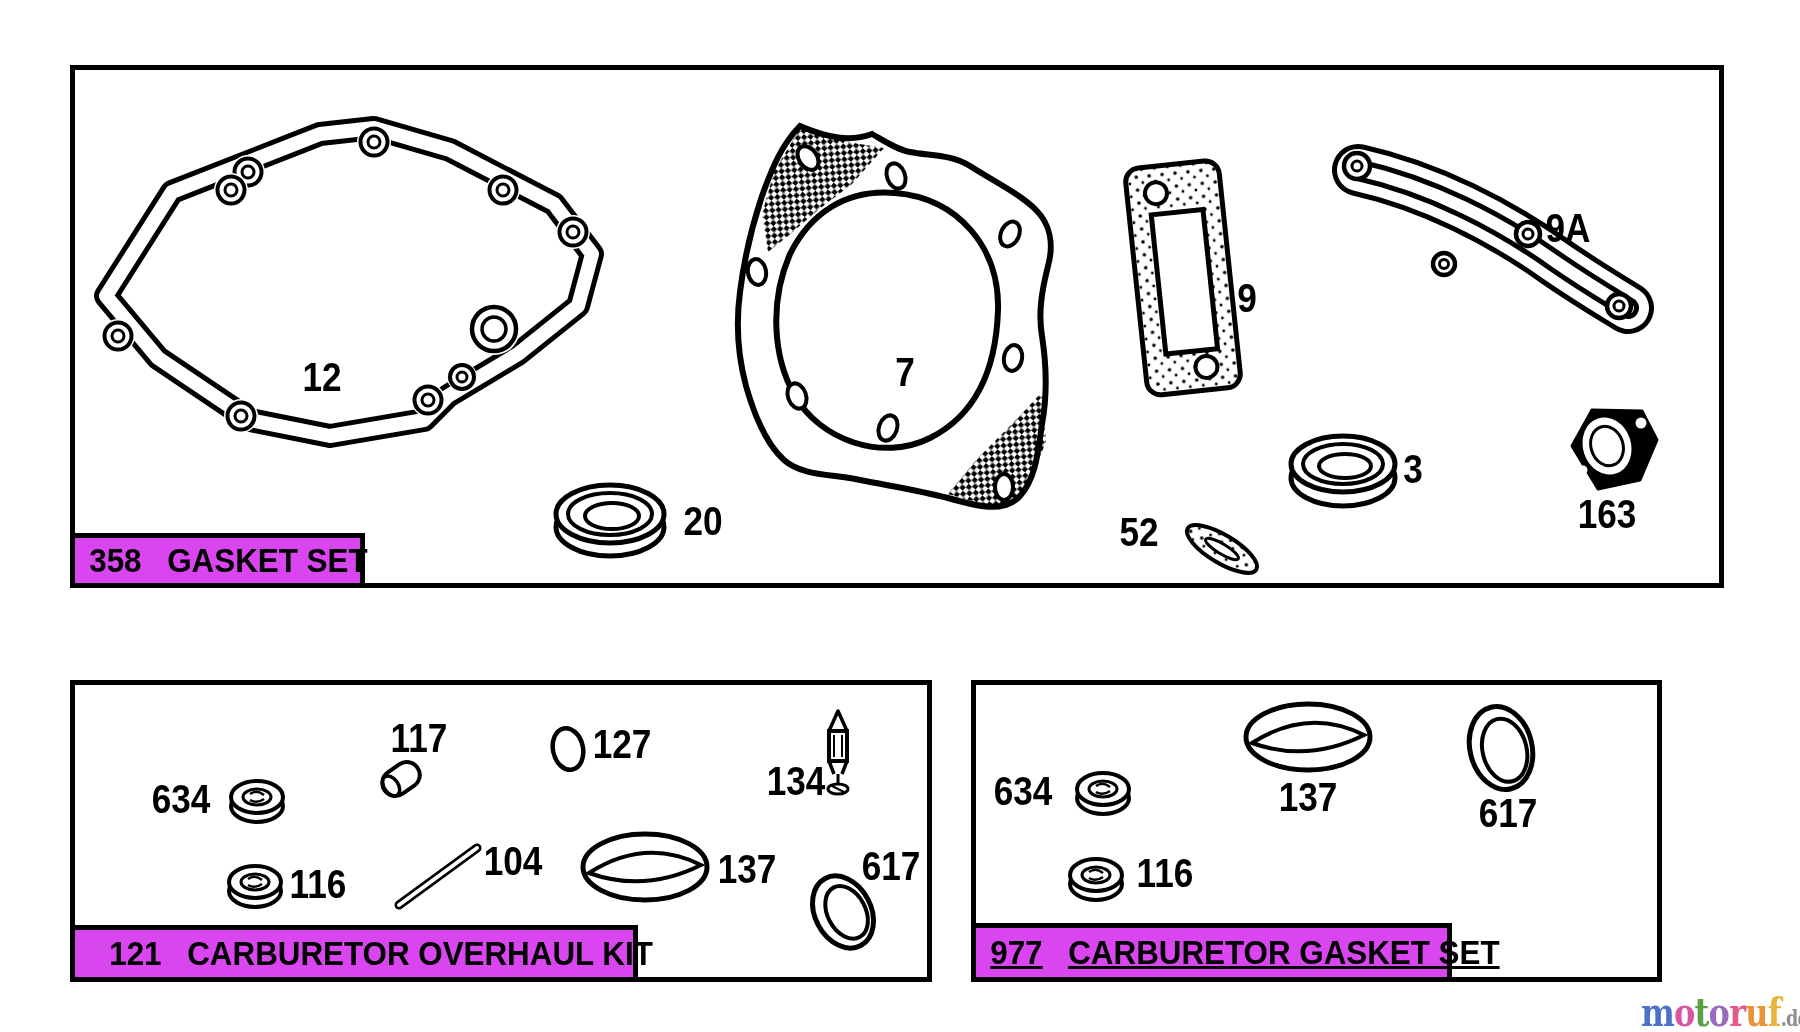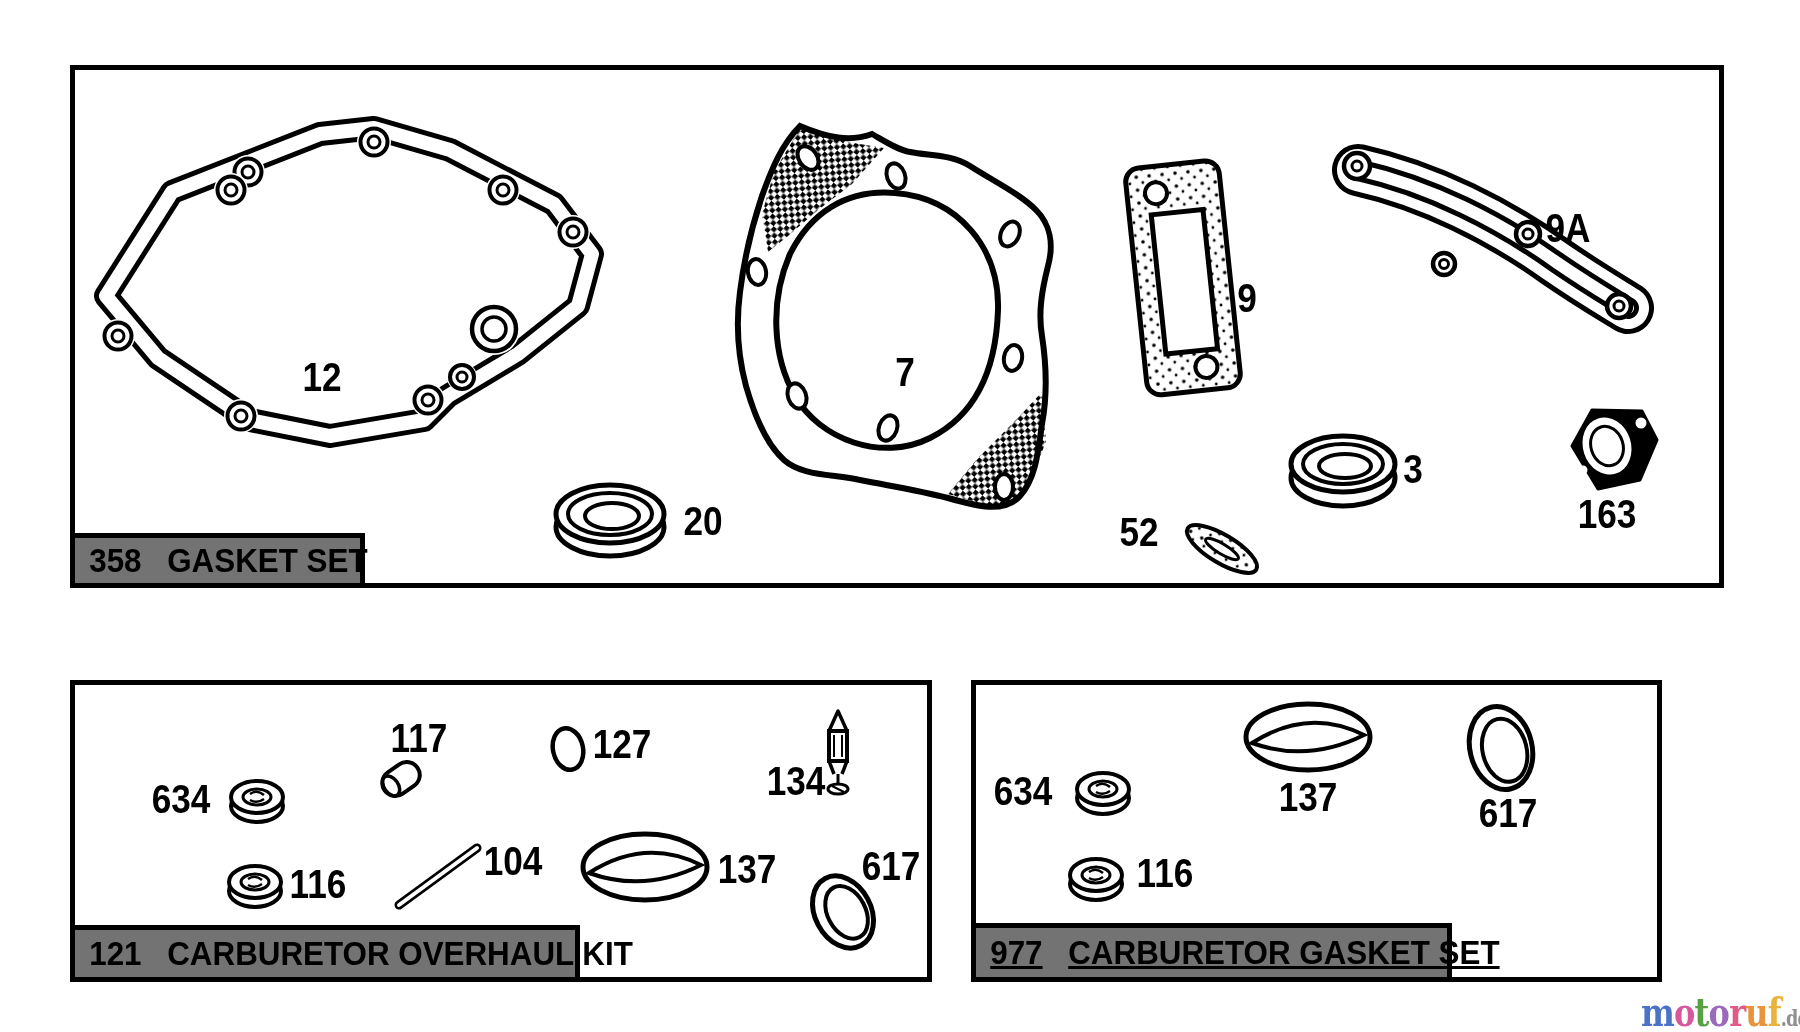--- a/index.html
+++ b/index.html
@@ -1,20 +1,20 @@
 <!DOCTYPE html>
 <html><head>
 <meta charset="utf-8">
 <style>
   html,body{margin:0;padding:0;background:#fff;}
   #stage{position:relative;width:1800px;height:1032px;background:#ffffff;overflow:hidden;
          font-family:"Liberation Sans",sans-serif;}
   #lineart{position:absolute;left:0;top:0;}
   .box{position:absolute;border:5px solid #000;box-sizing:border-box;background:transparent;}
-  .bar{position:absolute;border:5px solid #000;box-sizing:border-box;background:#737373;z-index:5;}
+  .bar{position:absolute;border:5px solid #000;box-sizing:border-box;background:#d946ef;z-index:5;}
   .bar-inner{display:flex;align-items:center;gap:27px;height:100%;padding-left:15px;
              font-weight:700;font-size:33px;color:#000;white-space:nowrap;
              transform:scaleX(0.95);transform-origin:left center;letter-spacing:0px;}
   .plabel{position:absolute;z-index:6;font-weight:700;font-size:40px;color:#000;white-space:nowrap;
           transform:translate(-50%,-50%) scaleX(0.88);}
   .wm{position:absolute;left:1641px;top:988px;z-index:7;
       font-family:"DejaVu Serif",serif;font-weight:700;font-size:40px;letter-spacing:-1px;
       transform:scaleX(0.8);transform-origin:left top;white-space:nowrap;}
   .wm-suffix{font-size:22px;font-weight:700;}
 </style>
@@ -201,21 +201,21 @@
         <use href="#washer" transform="translate(1096,877)"></use>
       </g>
   </svg>
 
   <div class="bar" style="left:70px;top:533px;width:295px;height:55px;">
     <div class="bar-inner">
       <span>358</span>
       <span>GASKET SET</span>
     </div>
   </div>
-  <div class="bar" style="left:70px;top:925px;width:510px;height:57px;">
+  <div class="bar" style="left:70px;top:925px;width:568px;height:57px;padding-left:20px;">
     <div class="bar-inner">
       <span>121</span>
       <span>CARBURETOR OVERHAUL KIT</span>
     </div>
   </div>
   <div class="bar" style="left:971px;top:923px;width:481px;height:59px;text-decoration:underline;">
     <div class="bar-inner">
       <span>977</span>
       <span>CARBURETOR GASKET SET</span>
     </div>

